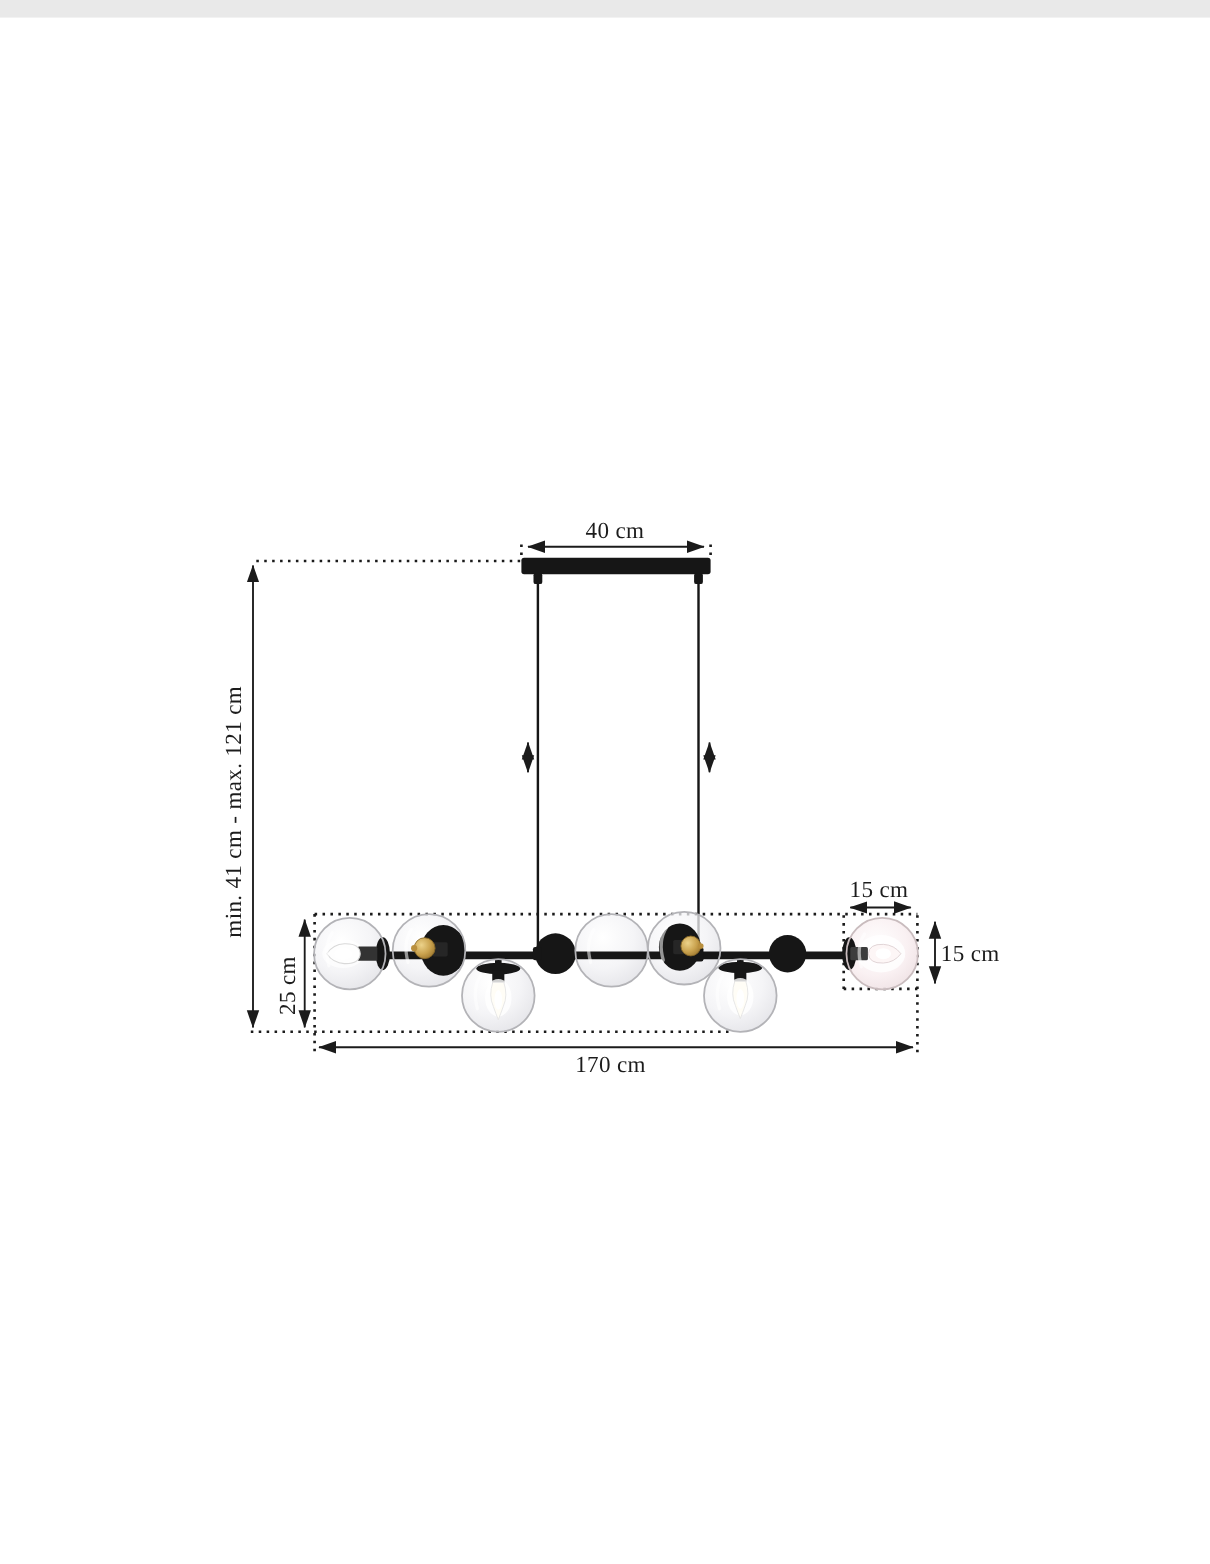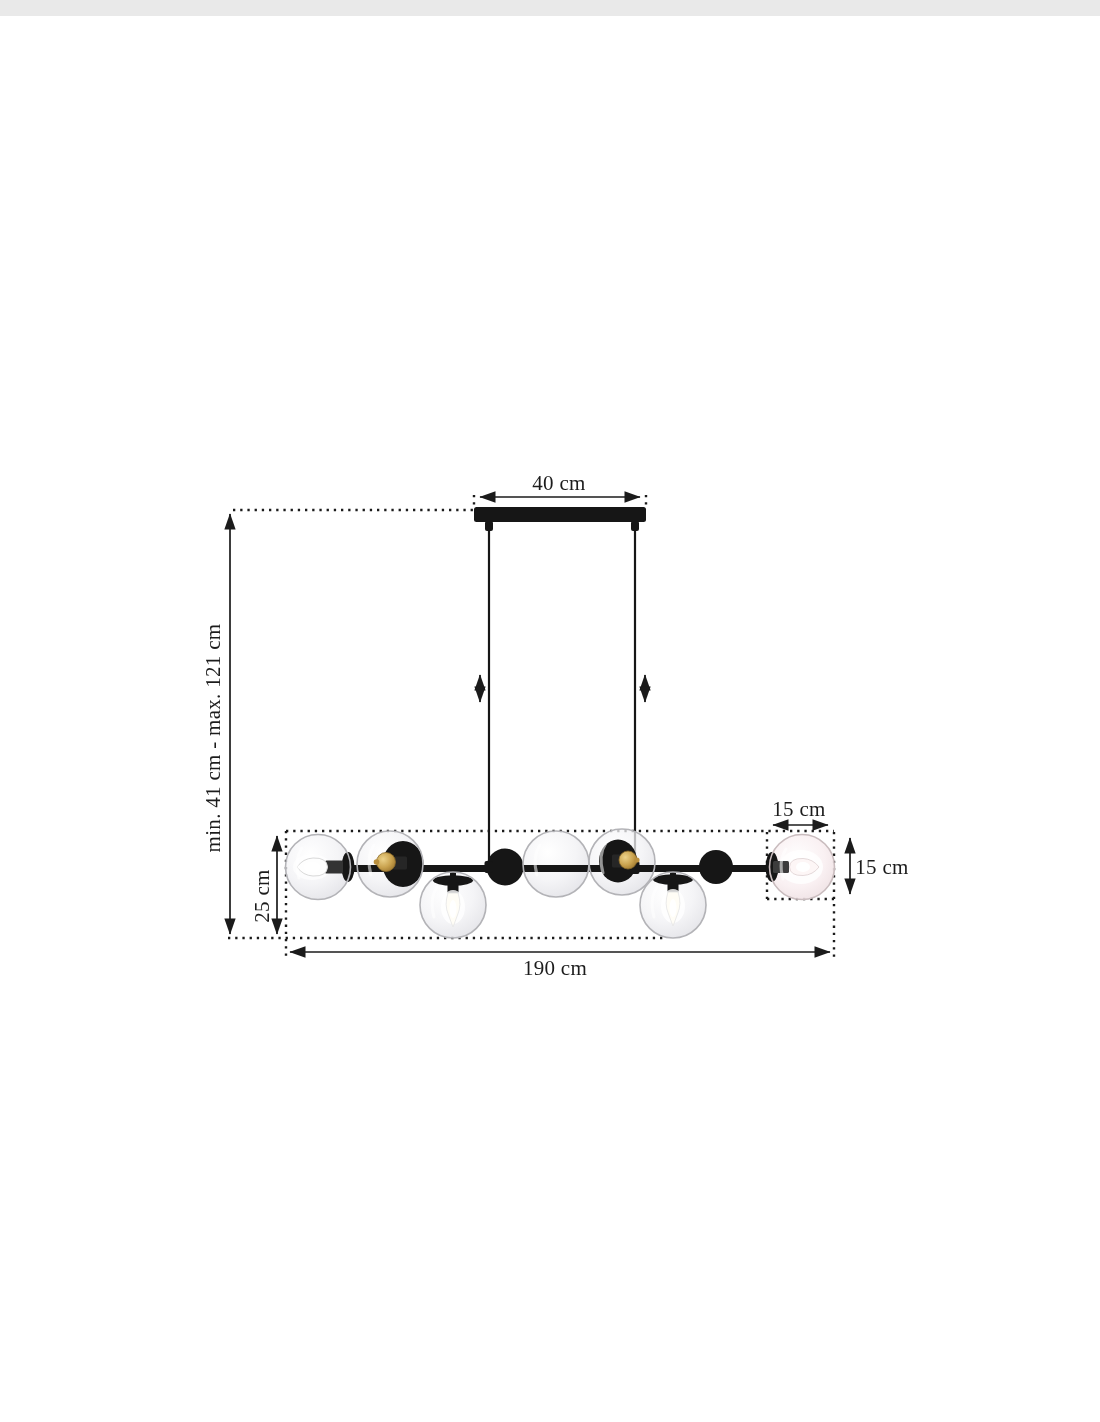--- a/index.html
+++ b/index.html
@@ -174,19 +174,19 @@
       <path class="hl" d="M786,833 Q778,845 783,863"></path>
     </g>
   </svg>
 
   <div class="lbl" style="left:559px; top:467px;">40 cm</div>
 
   <div class="lbl rot" style="left:213px; top:722px;">min. 41 cm - max. 121 cm</div>
 
   <div class="lbl rot" style="left:262px; top:880px;">25 cm</div>
 
-  <div class="lbl" style="left:555px; top:952px;">190 cm</div>
+  <div class="lbl" style="left:555px; top:952px;">170 cm</div>
 
   <div class="lbl" style="left:799px; top:793px;">15 cm</div>
 
   <div class="lbl" style="left:882px; top:851px;">15 cm</div>
 
 </div>
 
 </body></html>

